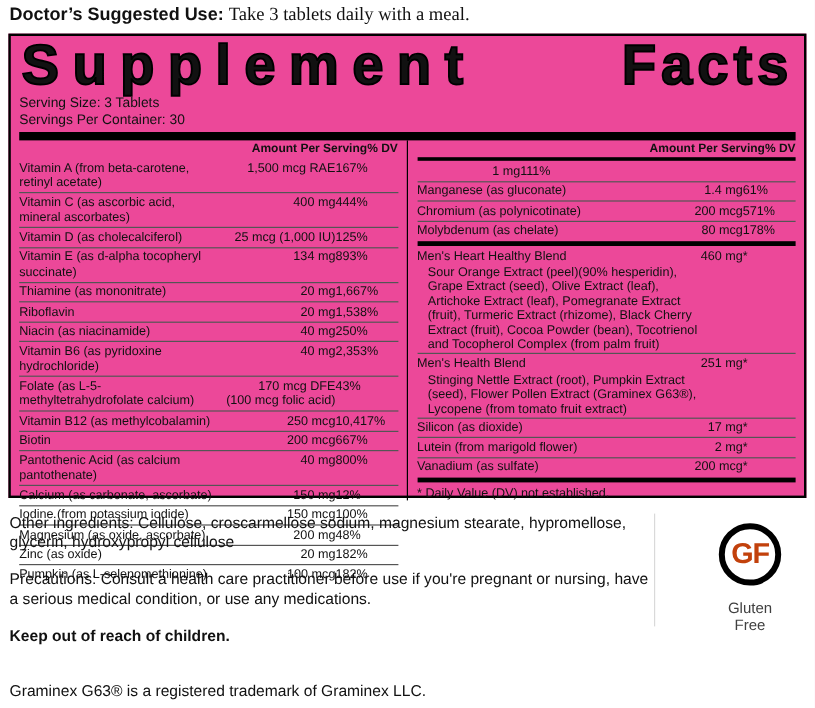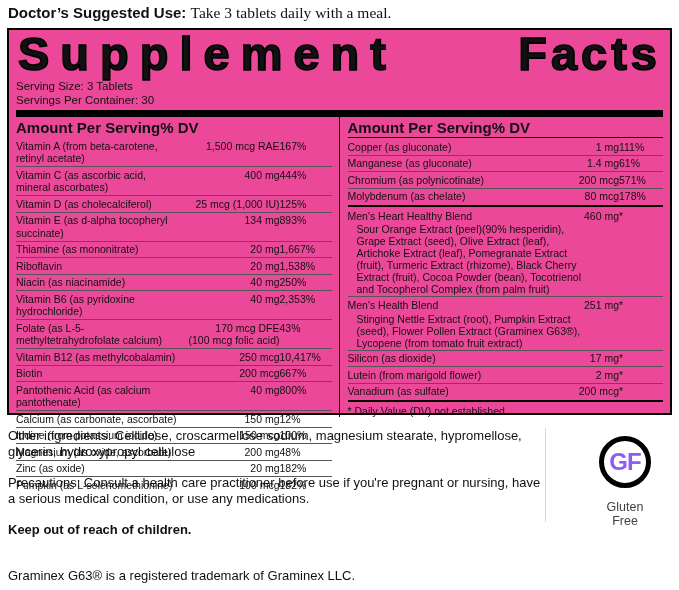--- a/index.html
+++ b/index.html
@@ -21,22 +21,22 @@
 
   .serv { font-size:11.5px; line-height:13.5px; margin-top:3px; }
 
   .bar-big { height:7px; background:#000; margin-top:3px; }
 
   .cols { display:flex; align-items:stretch; height:300px; }
   .col { width:50%; display:flex; flex-direction:column; }
   .col-left  { border-right:1.5px solid #000; padding-right:7px; }
   .col-right { padding-left:8px; }
 
-  .col-head { display:flex; justify-content:flex-start; font-weight:bold;
-    font-size:15px; padding:2px 0 1px 0; }
+  .col-head { display:flex; justify-content:flex-end; font-weight:bold;
+    font-size:10px; padding:2px 0 1px 0; }
   .bar-mid { height:4px; background:#000; margin-bottom:1px; }
   .bar-sep { height:5px; background:#000; margin:1px 0; }
 
   .row { display:flex; align-items:flex-start; font-size:10.5px; line-height:12.5px;
     padding:1.5px 0; }
   .row .n { flex:1; padding-right:2px; }
   .row .a { width:96px; text-align:right; white-space:nowrap; }
   .row .d { width:52px; }
   .col-right .row .a { width:86px; }
   .col-right .row .d { width:44px; }
@@ -54,21 +54,21 @@
 
   .footer { position:absolute; left:8px; top:428px; width:535px;
     font-size:13px; line-height:16px; }
   .footer p { margin-bottom:15px; }
   .footer .keep { font-weight:bold; }
   .trademark { position:absolute; left:8px; top:568px; font-size:13px; }
 
   .gf { position:absolute; top:436px; left:596px; width:58px; text-align:center; }
   .gf .circle { width:52px; height:52px; margin:0 auto; border:5px solid #000;
     border-radius:50%; display:flex; align-items:center; justify-content:center;
-    font-weight:bold; font-size:24px; letter-spacing:-1px; color:#8b5cf6; }
+    font-weight:bold; font-size:24px; letter-spacing:-1px; color:#c2410c; }
   .gf .lab { margin-top:12px; font-size:12.5px; color:#404040; }
 
   .fold-line { position:absolute; left:545px; top:428px; width:1px; height:94px;
     background:#d9d9d9; }
 </style>
 </head>
 <body>
 
 <div class="top-line">
   <span class="lbl">Doctor’s Suggested Use:</span>
@@ -202,21 +202,20 @@
 
     <div class="col col-right">
       <div class="col-head">
         <span>Amount Per Serving</span>
         <span>% DV</span>
       </div>
       <div class="bar-mid"></div>
       <div class="rows">
 
           <div class="row">
-            <span class="n">Copper (as gluconate)</span>
             <span class="a">1 mg</span>
             <span class="d">111%</span>
           </div>
 
           <div class="row">
             <span class="n">Manganese (as gluconate)</span>
             <span class="a">1.4 mg</span>
             <span class="d">61%</span>
           </div>
 

